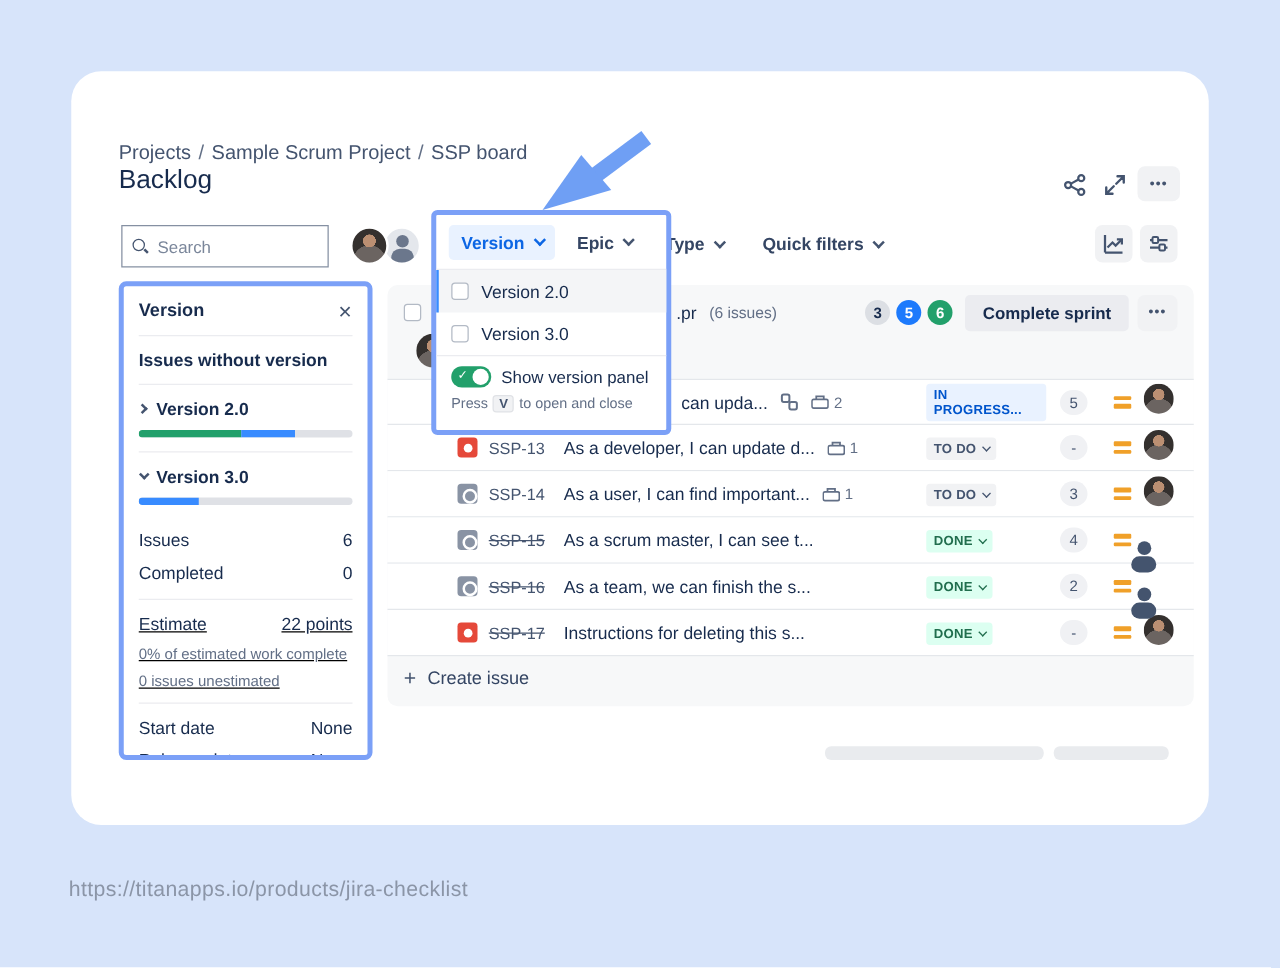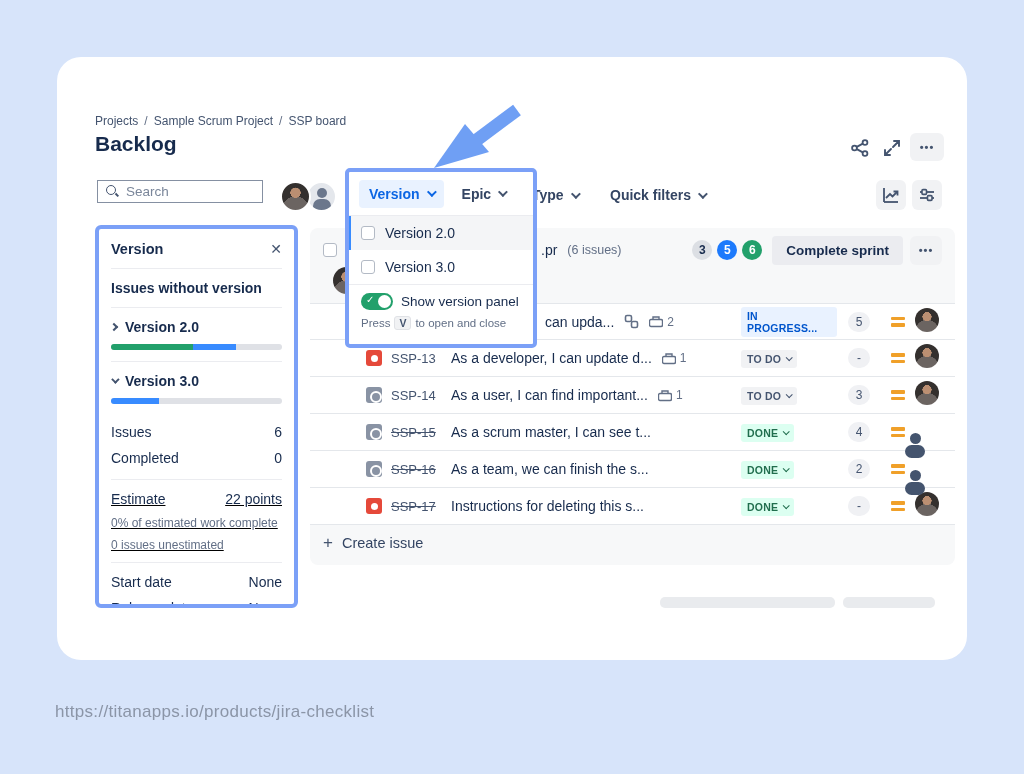--- a/index.html
+++ b/index.html
@@ -1,26 +1,26 @@
 <!DOCTYPE html>
 <html><head>
 <meta charset="utf-8">
 <style>
   * { margin:0; padding:0; box-sizing:border-box; }
   body { font-family:"Liberation Sans", sans-serif; }
   #screen { position:relative; width:1024px; height:774px; background:#d7e4fa; overflow:hidden; }
   .card { position:absolute; left:57px; top:57px; width:910px; height:603px; background:#ffffff; border-radius:24px; }
 
   
-  .breadcrumb { position:absolute; left:95px; top:114px; font-size:12px; color:#44546f; }
+  .breadcrumb { position:absolute; left:95px; top:114px; font-size:16px; color:#44546f; }
   .breadcrumb .sep { margin:0 6px; color:#626f86; }
-  .page-title { position:absolute; left:95px; top:132px; font-size:21px; font-weight:bold; color:#172b4d; }
-
-  
-  .search-box { position:absolute; left:97px; top:180px; width:166px; height:23px; border:1px solid #8590a2; border-radius:0; display:flex; align-items:center; padding:0 8px; background:#fff; }
+  .page-title { position:absolute; left:95px; top:132px; font-size:21px; font-weight:normal; color:#172b4d; }
+
+  
+  .search-box { position:absolute; left:97px; top:180px; width:166px; height:34px; border:1px solid #8590a2; border-radius:0; display:flex; align-items:center; padding:0 8px; background:#fff; }
   .search-box input { border:none; outline:none; width:120px; font-size:13.5px; color:#172b4d; font-family:"Liberation Sans",sans-serif; }
   .search-box input::placeholder { color:#7a869a; }
   .mag { width:13px; height:13px; margin-right:7px; position:relative; flex:0 0 auto; }
   .mag::before { content:""; position:absolute; left:0; top:0; width:8px; height:8px; border:1.7px solid #44546f; border-radius:50%; }
   .mag::after { content:""; position:absolute; left:9px; top:9px; width:4px; height:1.7px; background:#44546f; transform:rotate(45deg); }
 
   .avatar { border-radius:50%; }
   .avatar-photo { background: radial-gradient(circle at 50% 36%, #bb8f72 0 23%, rgba(0,0,0,0) 24%), radial-gradient(circle at 50% 98%, #6b6461 0 44%, rgba(0,0,0,0) 45%), #34302e; }
   .av-filter { position:absolute; top:181px; width:31px; height:31px; }
   .av-generic-sm { background:#e4e7ec; position:relative; overflow:hidden; border:2px solid #fff; }

